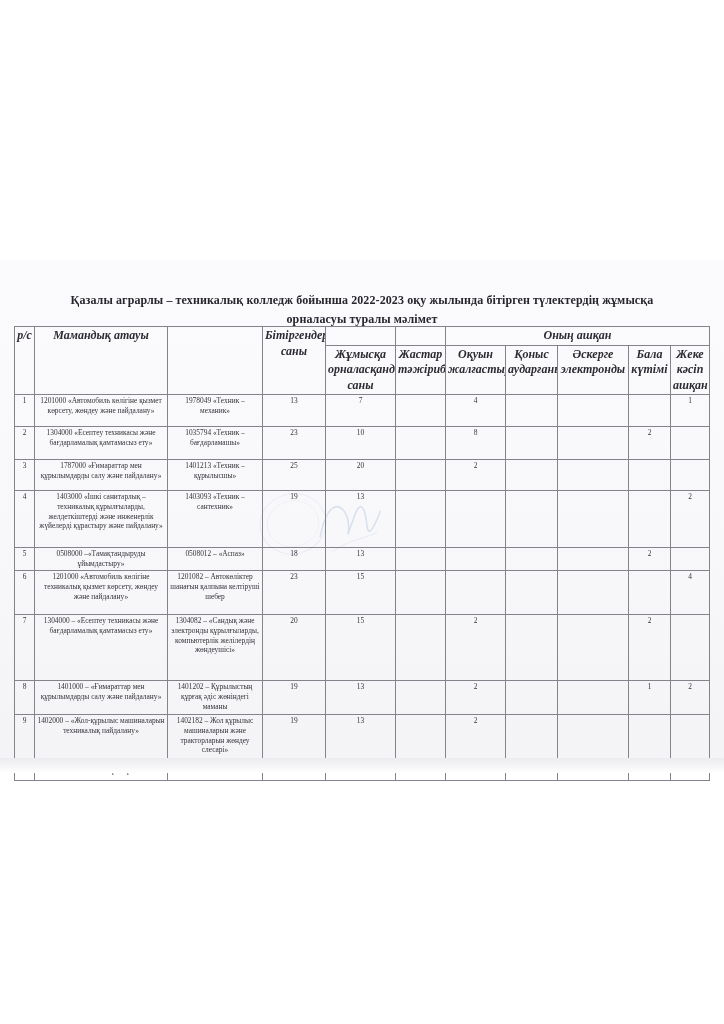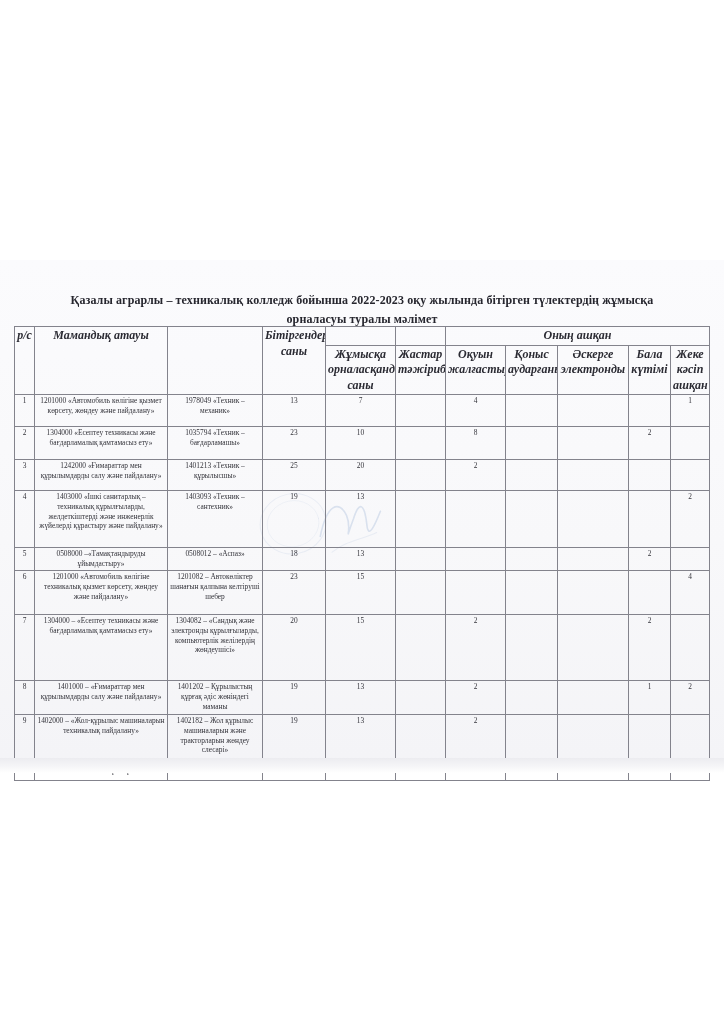--- a/index.html
+++ b/index.html
@@ -129,21 +129,21 @@
         <td class="c-val">10</td>
         <td class="c-val"></td>
         <td class="c-val">8</td>
         <td class="c-val"></td>
         <td class="c-val"></td>
         <td class="c-val">2</td>
         <td class="c-val"></td>
       </tr>
       <tr>
         <td class="c-num">3</td>
-        <td class="c-spec">1242000 «Ғимараттар мен құрылымдарды салу және пайдалану»</td>
+        <td class="c-spec">1787000 «Ғимараттар мен құрылымдарды салу және пайдалану»</td>
         <td class="c-spec">1401213 «Техник – құрылысшы»</td>
         <td class="c-val">25</td>
         <td class="c-val">20</td>
         <td class="c-val"></td>
         <td class="c-val">2</td>
         <td class="c-val"></td>
         <td class="c-val"></td>
         <td class="c-val"></td>
         <td class="c-val"></td>
       </tr>

